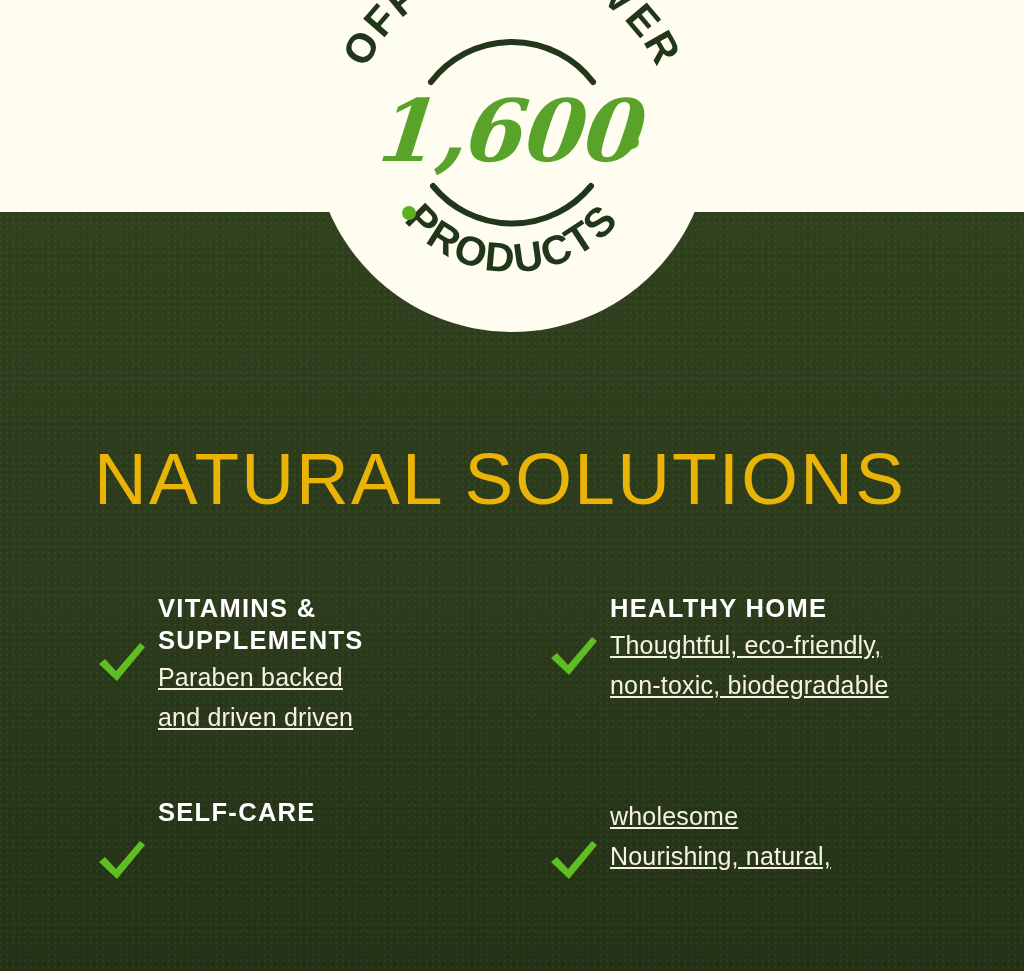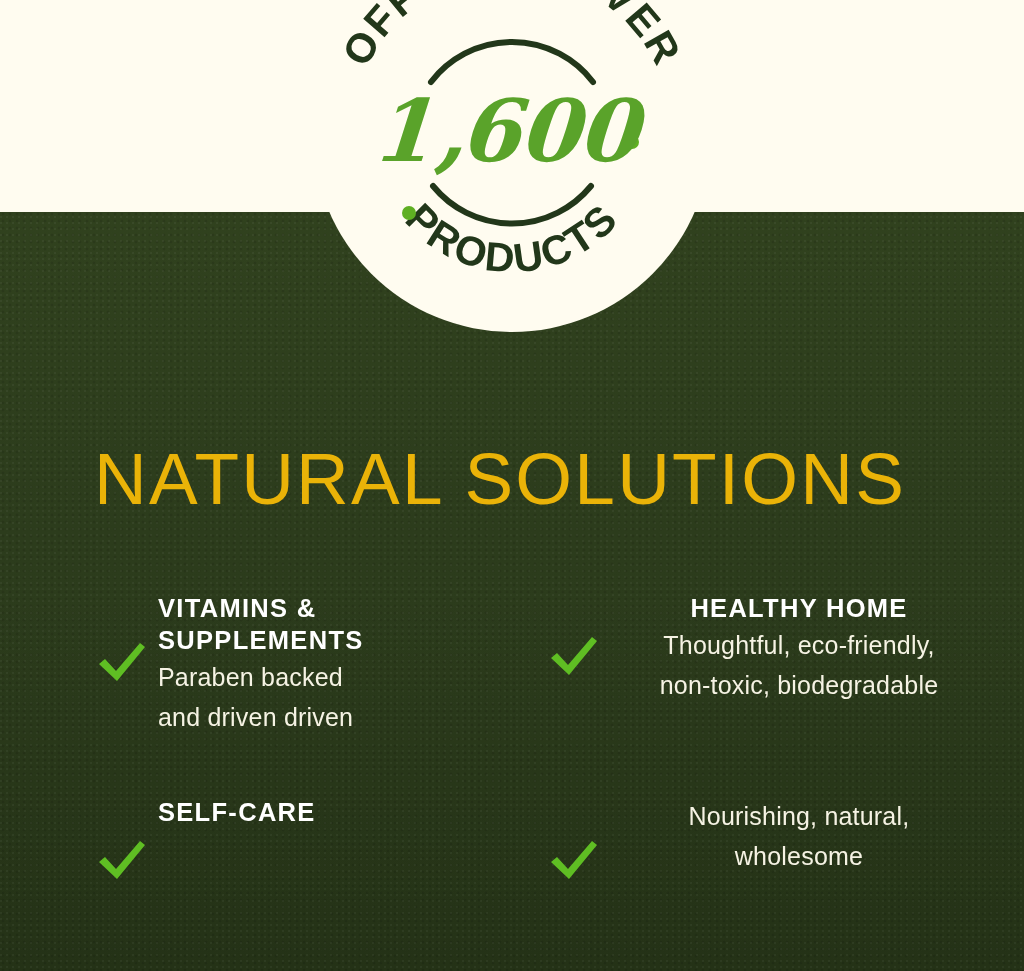--- a/index.html
+++ b/index.html
@@ -116,21 +116,21 @@
     display: grid;
     grid-template-columns: 452px 448px;
     grid-template-rows: 204px auto;
   }
 
   .feature {
     position: relative;
     padding-left: 70px;
     box-sizing: border-box;
   }
-  .feature.col-right { padding-left: 70px; text-align: center; }
+  .feature.col-right { padding-left: 70px; }
 
   .check-icon {
     position: absolute;
     left: 8px;
     top: 42px;
     width: 52px;
     height: 46px;
   }
   .feature.two-line-title .check-icon { top: 48px; }
 
@@ -144,20 +144,21 @@
     margin: 0 0 1px 0;
   }
   .feature-desc {
     color: #f6f3e4;
     font-family: "Liberation Sans", sans-serif;
     font-weight: normal;
     font-size: 25px;
     line-height: 40px;
     letter-spacing: 0.2px;
     margin: 0;
+    text-decoration: underline;
   }
   .feature-desc .ln { display: block; white-space: nowrap; }
 </style>
 </head>
 <body>
 
 <div class="poster">
 
   <div class="poster-bg"></div>
 
@@ -230,19 +231,19 @@
       <div class="feature-title">
         <span>SELF-CARE</span>
       </div>
     </div>
 
     <div class="feature col-right">
       <svg class="check-icon" viewBox="0 0 52 46">
         <path d="M 3,24 L 9,19 L 20,31 L 44,3 L 49,7 L 21,41 Z" fill="#5fbe23"></path>
       </svg>
       <p class="feature-desc">
+        <span class="ln">wholesome</span>
         <span class="ln">Nourishing, natural,</span>
-        <span class="ln">wholesome</span>
       </p>
     </div>
 
   </div>
 </div>
 
 </body></html>

